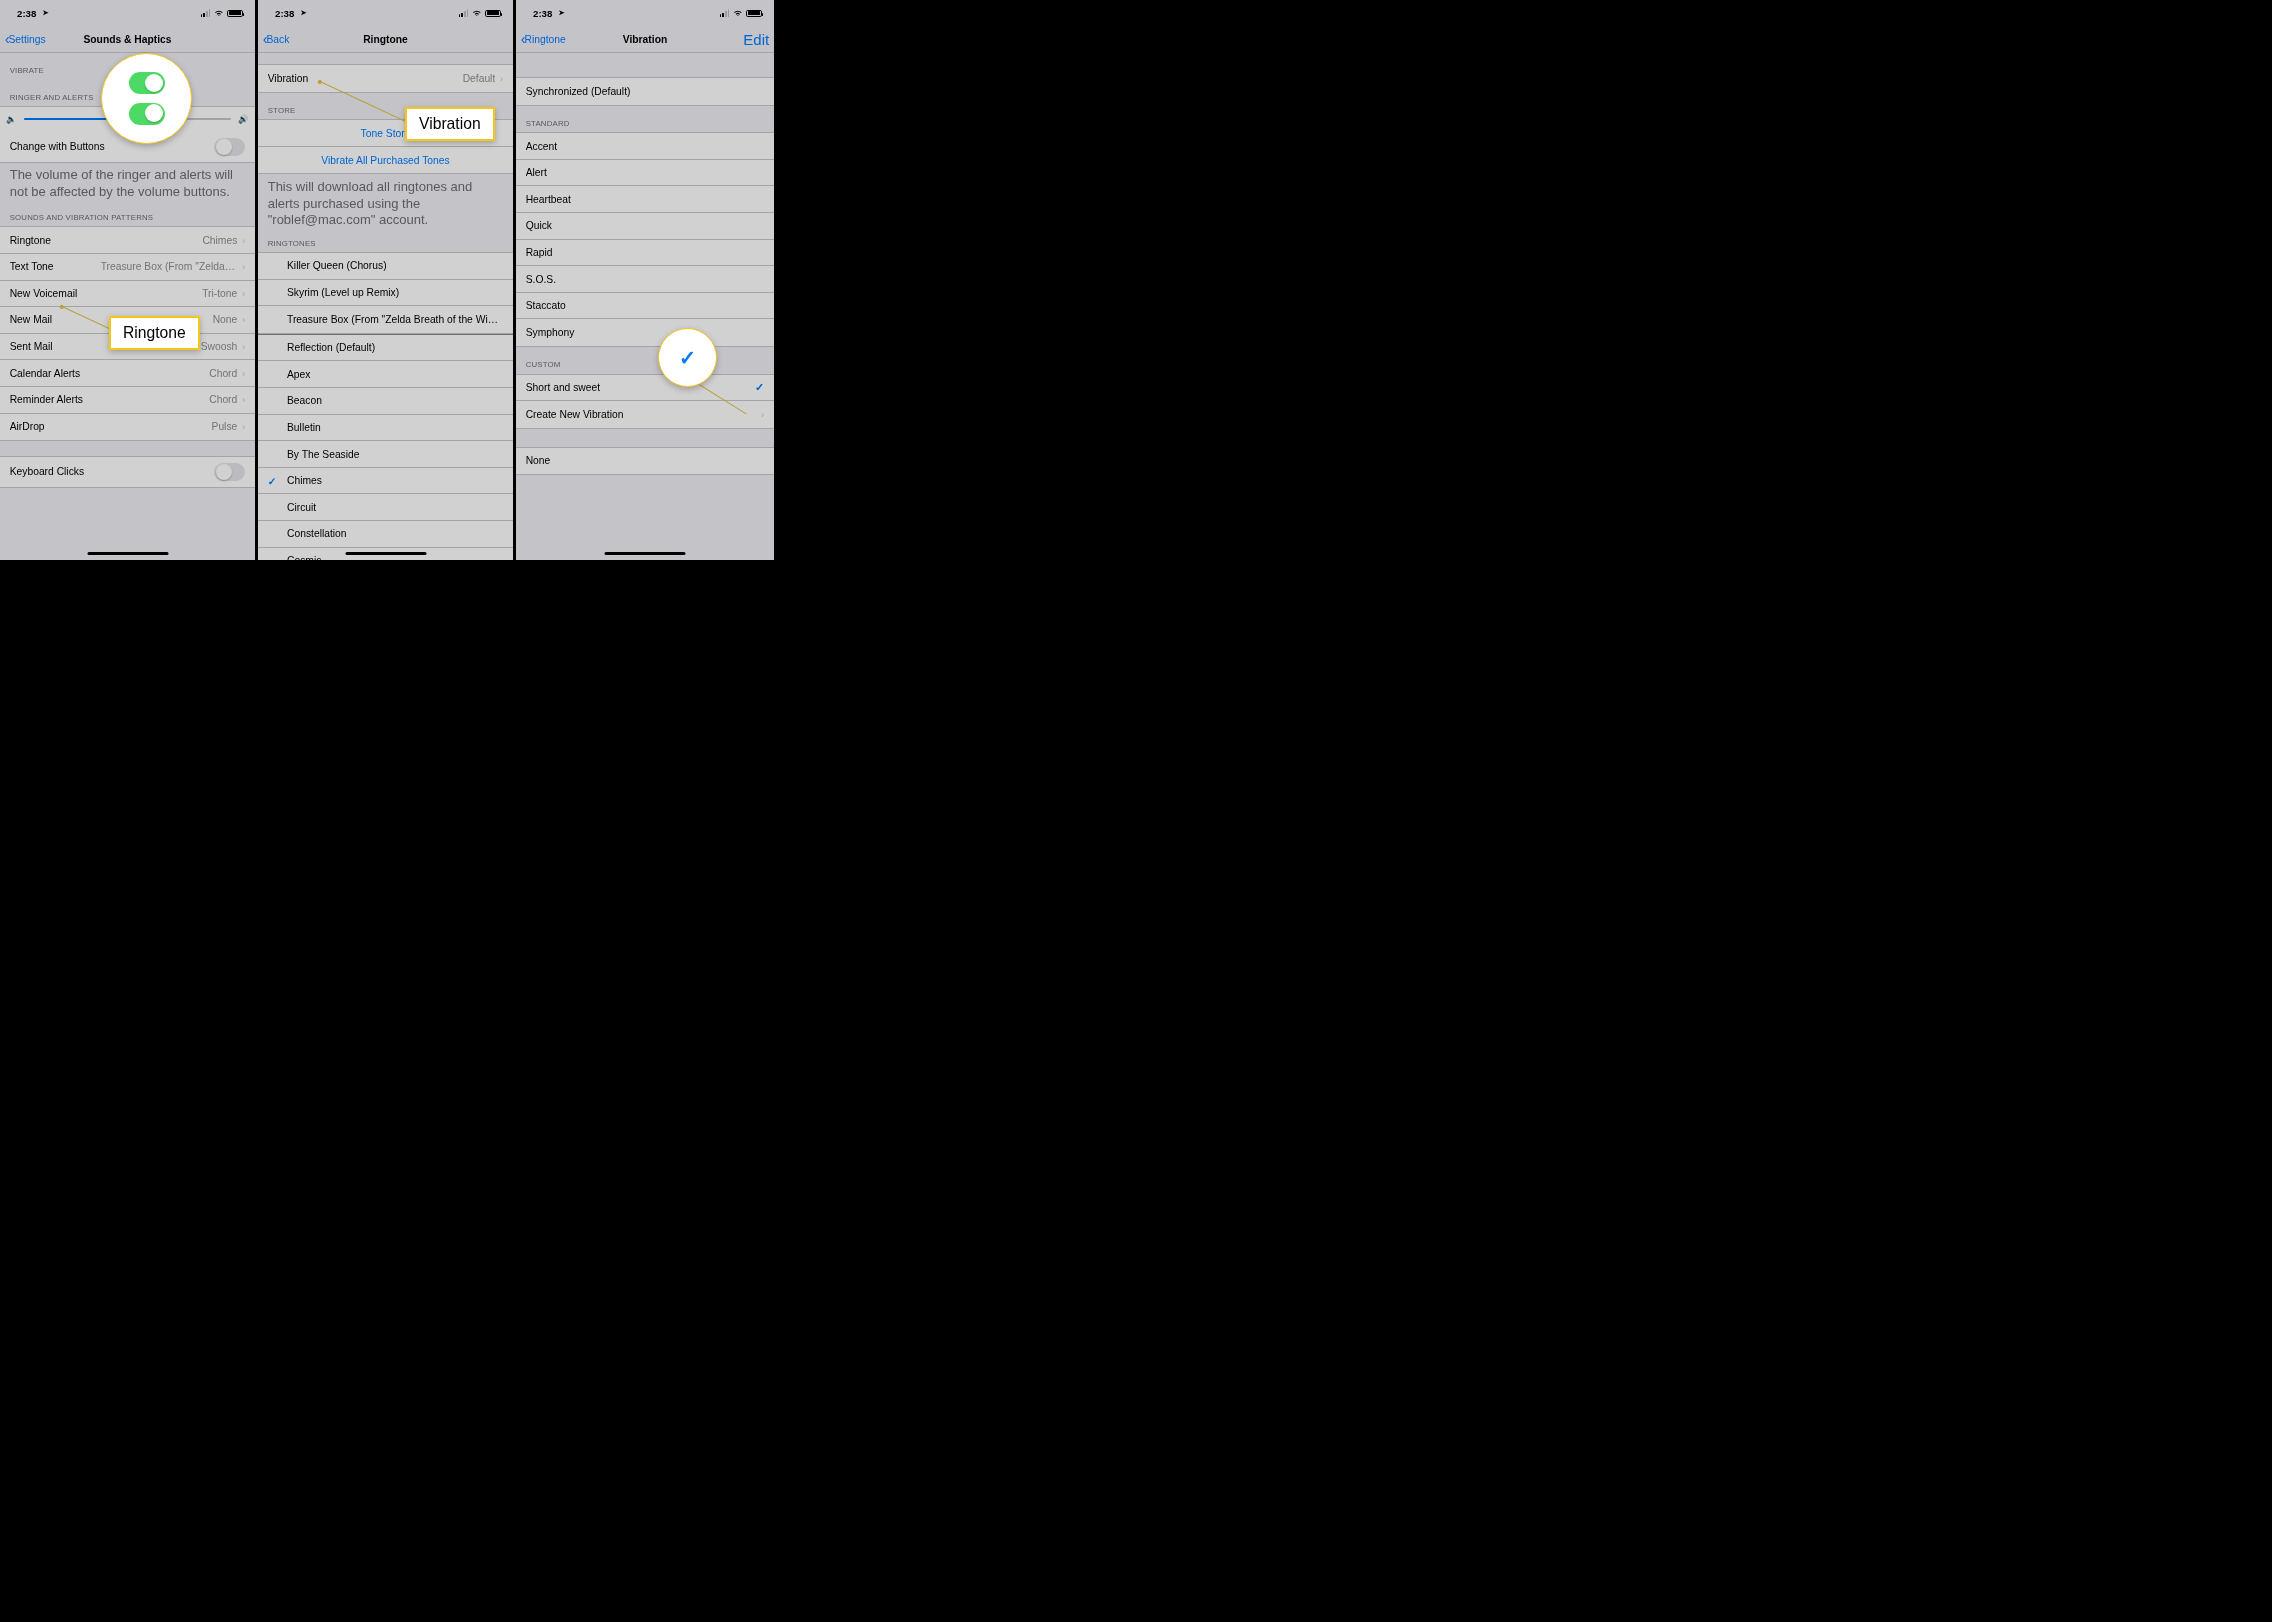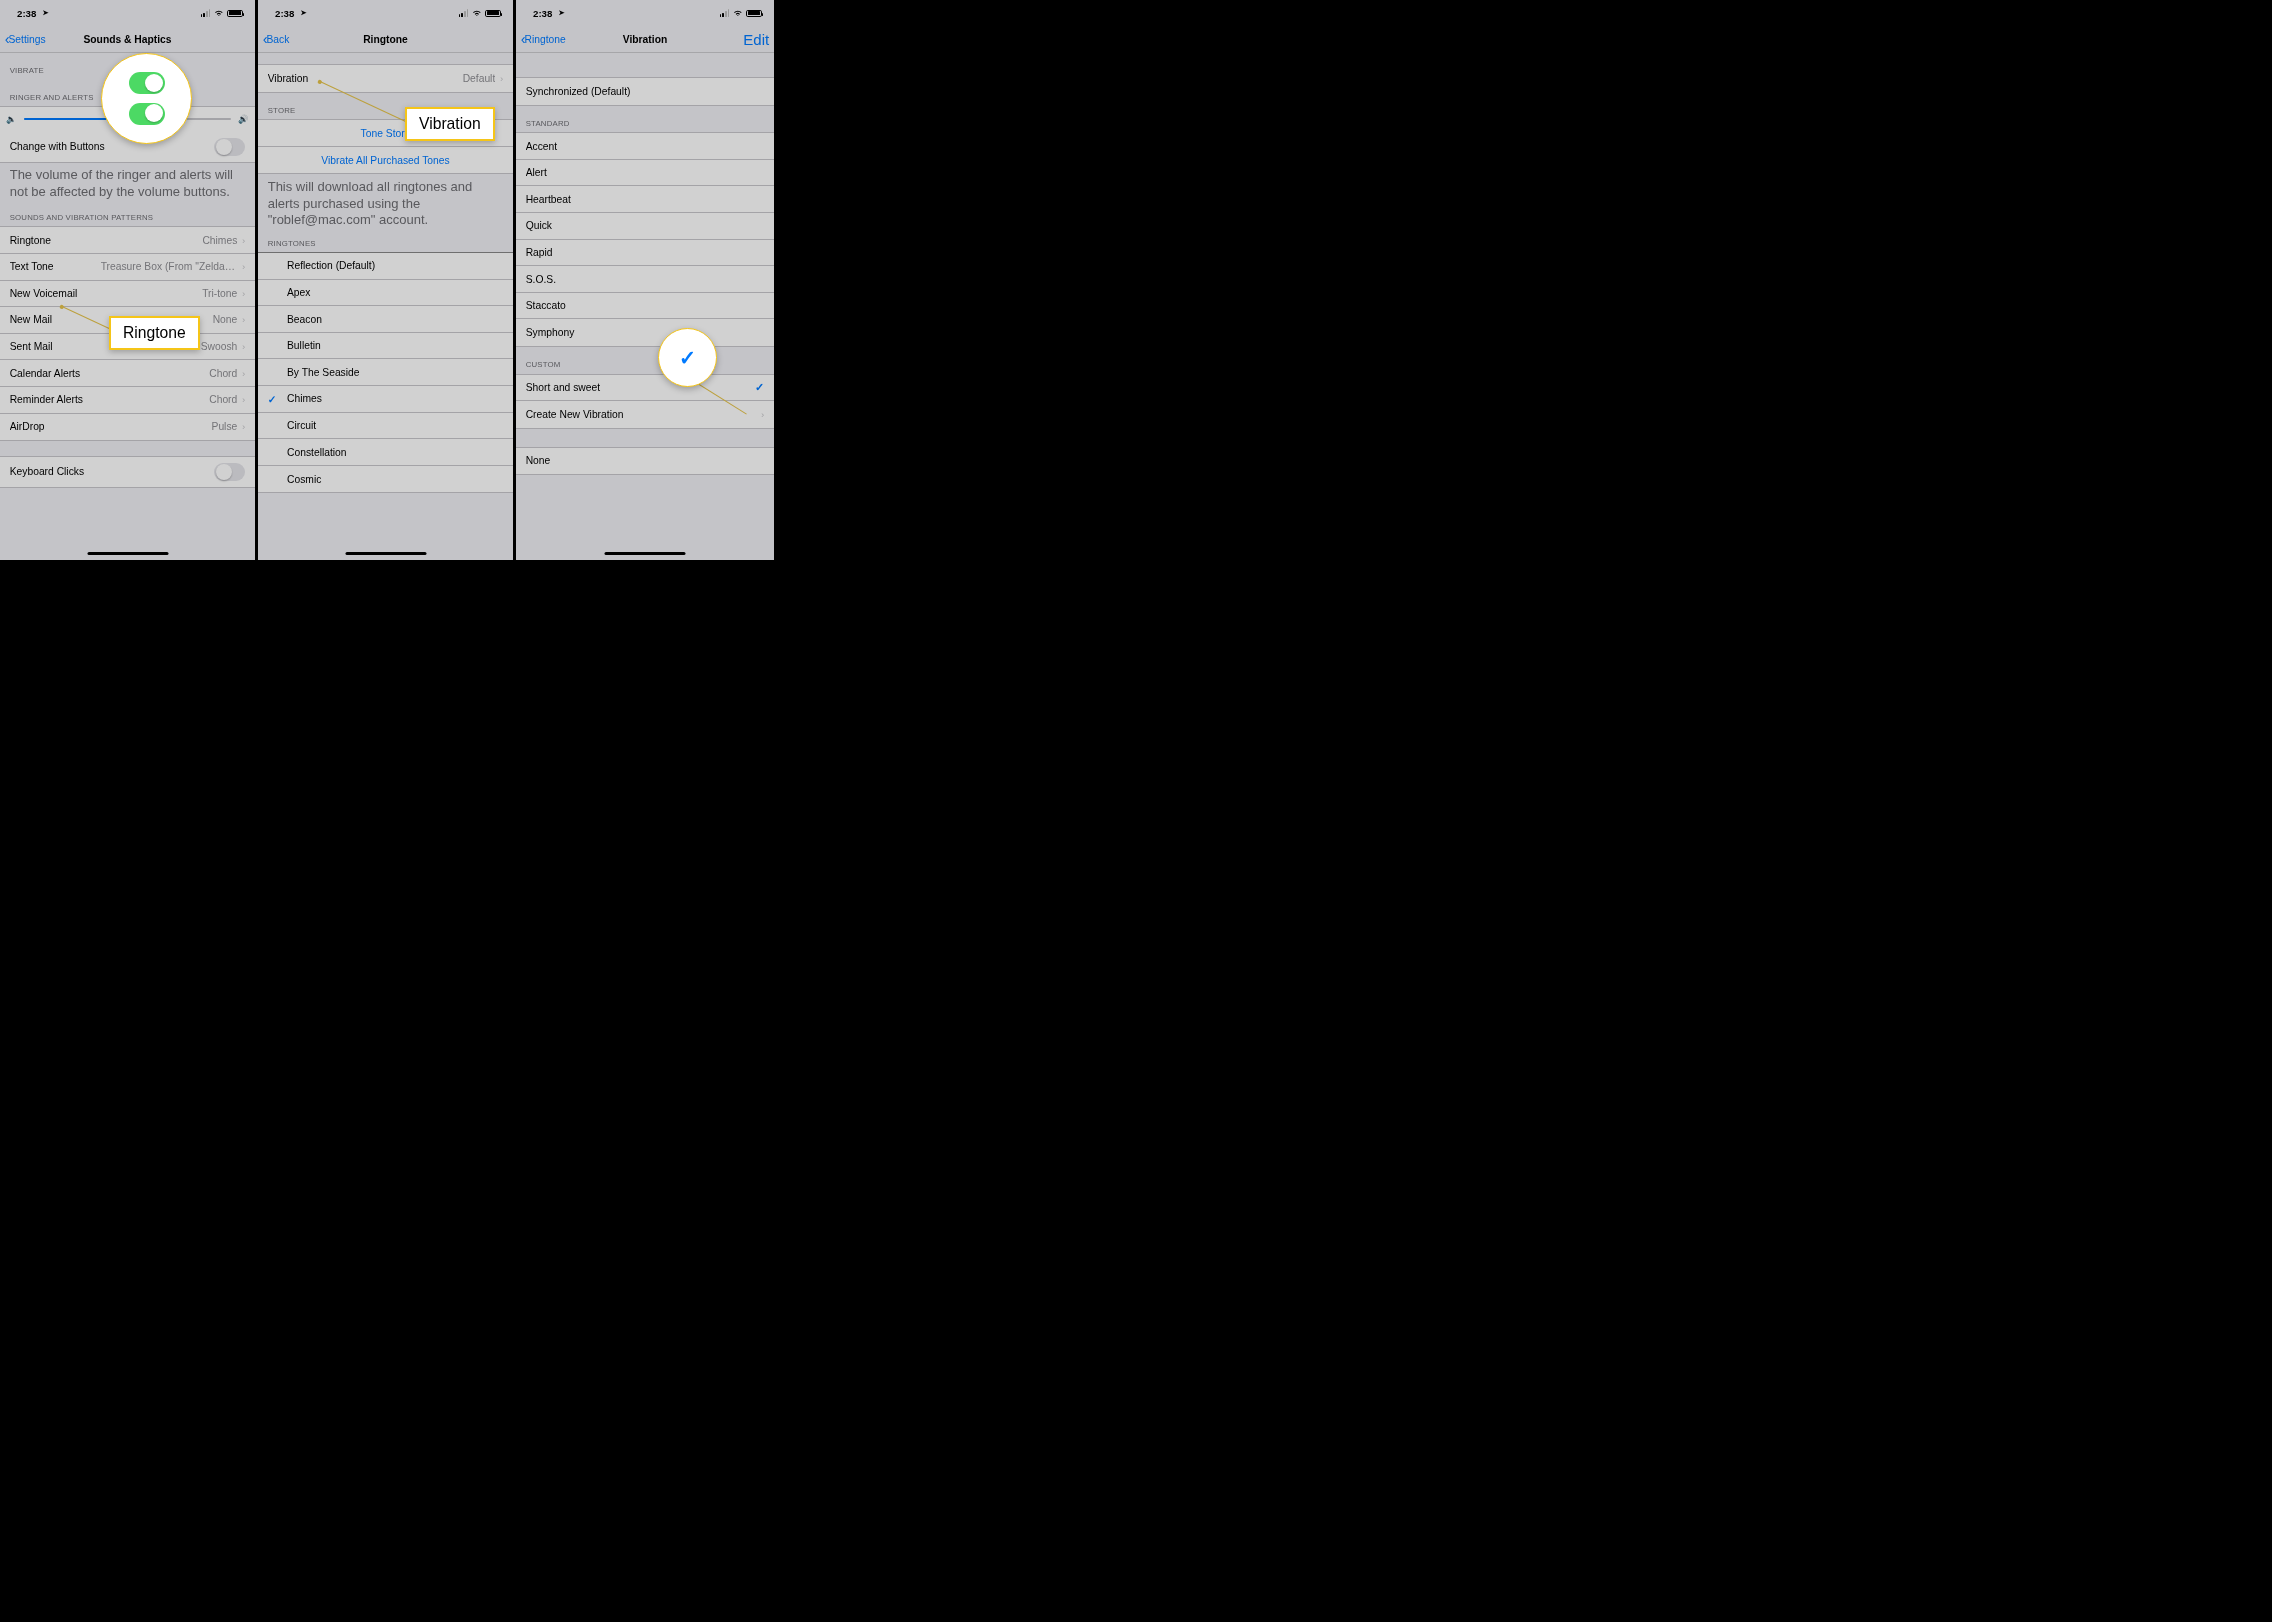--- a/index.html
+++ b/index.html
@@ -322,20 +322,31 @@
     <div class="row link">
       <span class="label">Tone Store</span>
     </div>
     <div class="row link">
       <span class="label">Vibrate All Purchased Tones</span>
     </div>
   </div>
   <div class="section-footer">This will download all ringtones and alerts purchased using the "roblef@mac.com" account.</div>
 
   <div class="section-header" style="padding-top:3.6px">Ringtones</div>
+  <div class="group" id="s2-custom">
+      <div class="row indent">
+        <span class="label">Killer Queen (Chorus)</span>
+      </div>
+      <div class="row indent">
+        <span class="label">Skyrim (Level up Remix)</span>
+      </div>
+      <div class="row indent">
+        <span class="label">Treasure Box (From "Zelda Breath of the Wi…</span>
+      </div>
+    </div>
   <div class="group dark-divider" style="border-top-width:0.6px" id="s2-builtin">
       <div class="row indent">
         <span class="label">Reflection (Default)</span>
       </div>
       <div class="row indent">
         <span class="label">Apex</span>
       </div>
       <div class="row indent">
         <span class="label">Beacon</span>
       </div>

